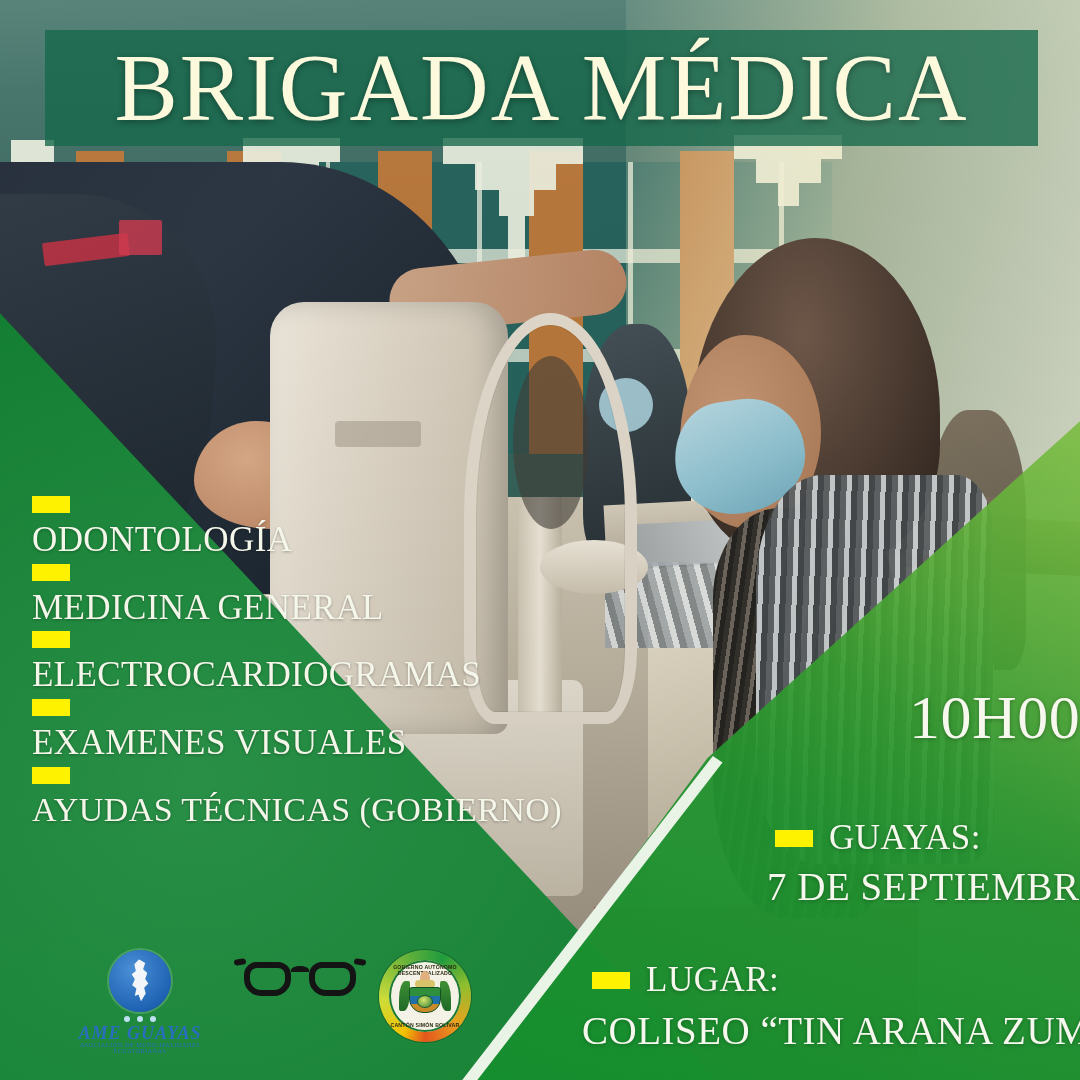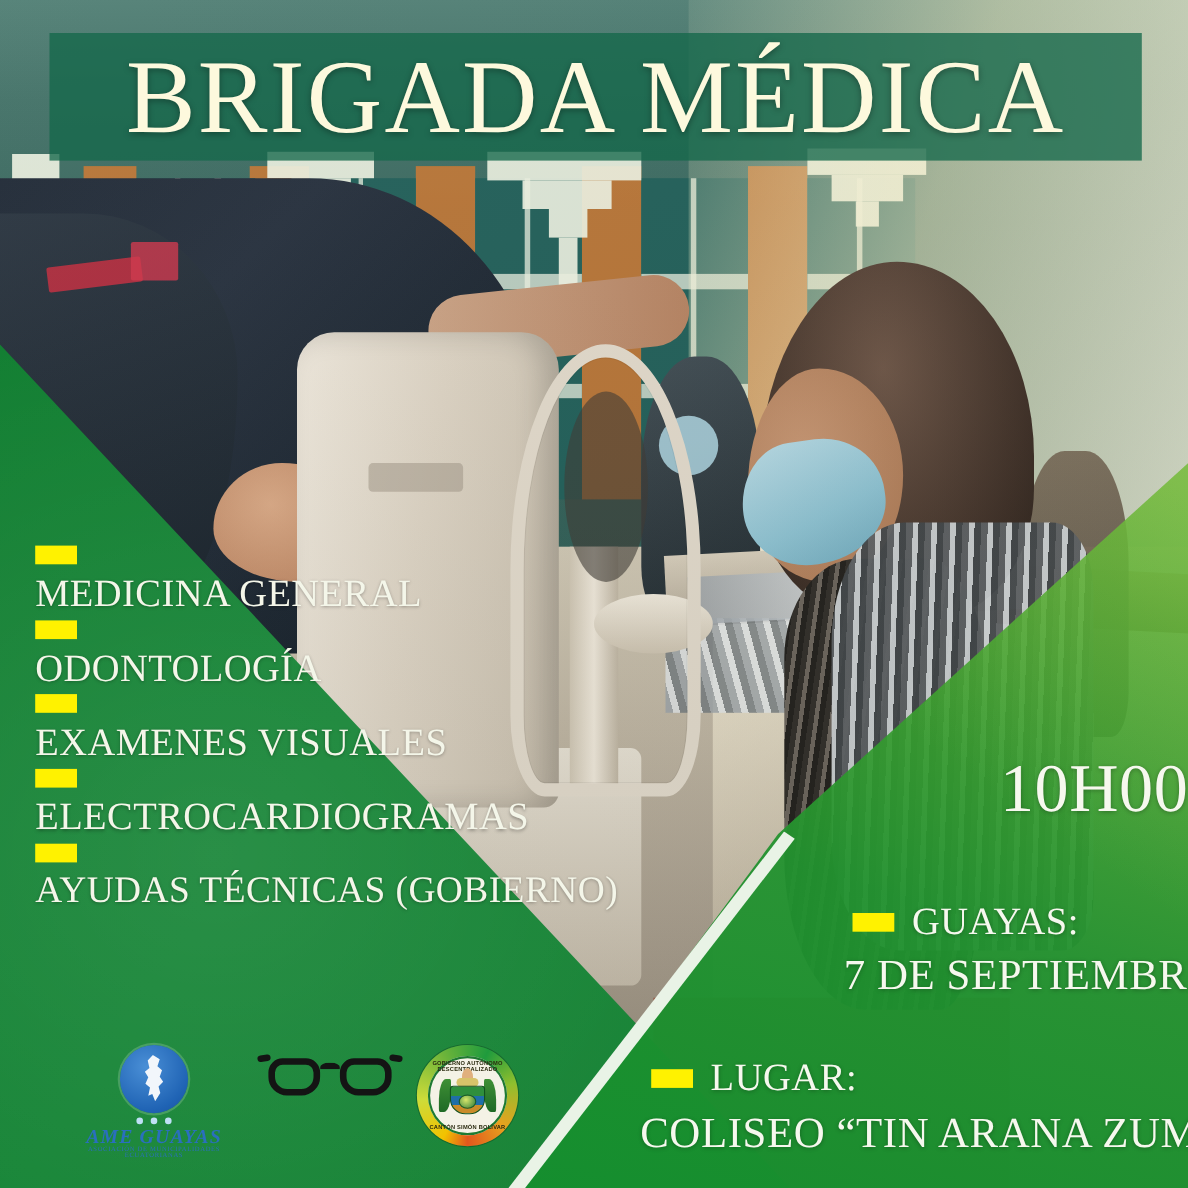--- a/index.html
+++ b/index.html
@@ -437,36 +437,36 @@
   <div class="right-wedge-light"></div>
   <div class="divider-line"></div>
 
   <div class="title-band"></div>
   <div class="title-text">BRIGADA MÉDICA</div>
 
   <div class="services">
 
     <div class="svc">
       <span class="bullet"></span>
-      <span class="svc-label">MEDICINA GENERAL</span>
+      <span class="svc-label">ODONTOLOGÍA</span>
     </div>
 
     <div class="svc">
       <span class="bullet"></span>
-      <span class="svc-label">ODONTOLOGÍA</span>
+      <span class="svc-label">MEDICINA GENERAL</span>
+    </div>
+
+    <div class="svc">
+      <span class="bullet"></span>
+      <span class="svc-label">ELECTROCARDIOGRAMAS</span>
     </div>
 
     <div class="svc">
       <span class="bullet"></span>
       <span class="svc-label">EXAMENES VISUALES</span>
-    </div>
-
-    <div class="svc">
-      <span class="bullet"></span>
-      <span class="svc-label">ELECTROCARDIOGRAMAS</span>
     </div>
 
     <div class="svc">
       <span class="bullet"></span>
       <span class="svc-label">AYUDAS TÉCNICAS (GOBIERNO)</span>
     </div>
 
 
   </div>
 

